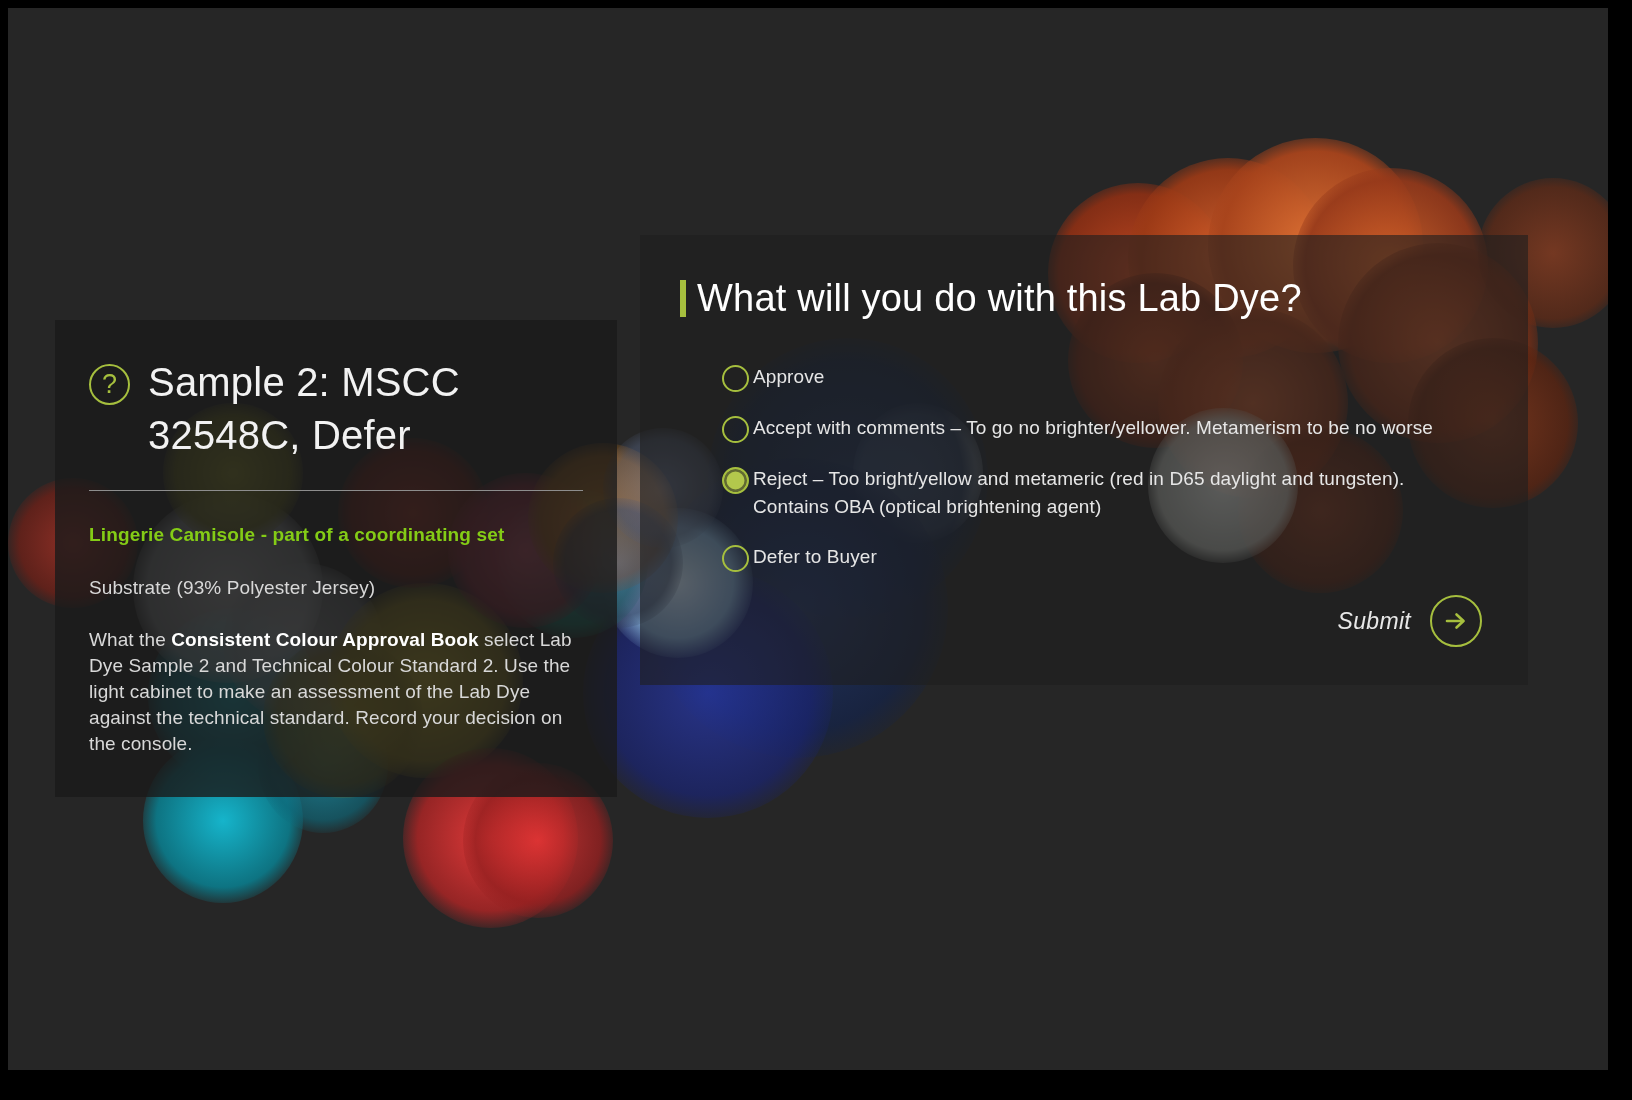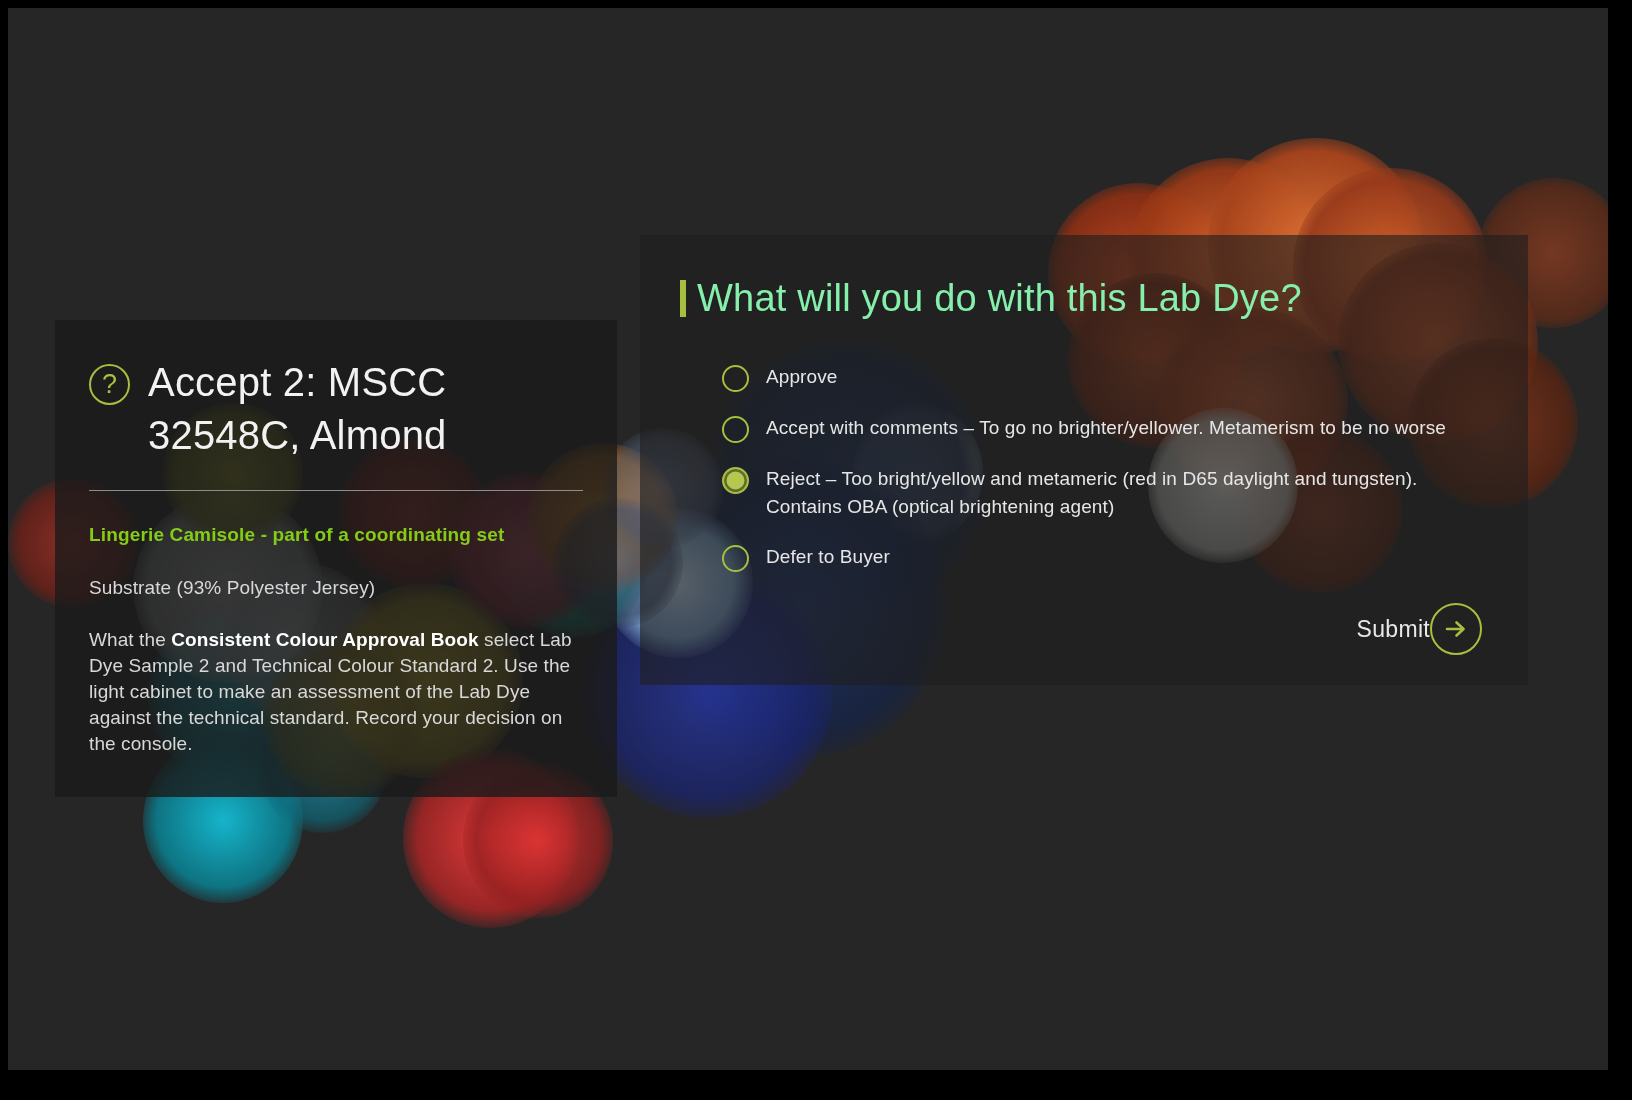--- a/index.html
+++ b/index.html
@@ -156,39 +156,39 @@
     background: rgba(30,30,30,0.62);
     z-index: 30;
     padding: 38px 40px 0 40px;
   }
   .quiz-title {
     display: flex;
     align-items: center;
     gap: 11px;
     font-size: 38px;
     font-weight: 300;
-    color: #86efac;
+    color: #ffffff;
     line-height: 50px;
     letter-spacing: 0.2px;
   }
   .title-bar {
     width: 6px;
     height: 37px;
     background: #a6bf3e;
     flex: 0 0 auto;
   }
 
   .options {
     margin-top: 40px;
     padding-left: 42px;
   }
   .option {
     display: flex;
     align-items: flex-start;
-    gap: 17px;
+    gap: 4px;
     margin-bottom: 22px;
     cursor: pointer;
   }
   .option:last-child { margin-bottom: 0; }
   .radio {
     flex: 0 0 auto;
     width: 27px; height: 27px;
     border: 2px solid #a6bf3e;
     border-radius: 50%;
     margin-top: 2px;
@@ -204,24 +204,26 @@
     line-height: 28px;
     color: #e6e6e6;
     letter-spacing: 0.1px;
     max-width: 700px;
   }
 
   
   .submit-row {
     position: absolute;
     right: 46px;
-    bottom: 30px;
+    bottom: 38px;
     display: flex;
     align-items: center;
+    gap: 19px;
     cursor: pointer;
+    font-style: italic;
   }
   .submit-label {
     font-size: 23px;
     font-weight: 300;
     color: #e8e8e8;
     letter-spacing: 0.3px;
   }
   .submit-circle {
     width: 52px; height: 52px;
     border: 2.5px solid #a6bf3e;
@@ -278,21 +280,21 @@
       <div class="bk" style="left:395px;top:740px;width:175px;height:180px;background:radial-gradient(circle,#f03b3b 0%,#a02525 58%,rgba(90,22,22,0) 76%);opacity:.92;"></div>
       <div class="bk" style="left:455px;top:755px;width:150px;height:155px;background:radial-gradient(circle,#e63535 0%,#962020 58%,rgba(80,20,20,0) 76%);opacity:.8;"></div>
       <div class="bk" style="left:545px;top:490px;width:130px;height:130px;background:radial-gradient(circle,#4a5f8f 0%,#2f3d5c 58%,rgba(30,38,58,0) 76%);opacity:.6;"></div>
       <div class="bk" style="left:595px;top:420px;width:120px;height:120px;background:radial-gradient(circle,#7f8fb8 0%,#515d78 58%,rgba(48,56,74,0) 76%);opacity:.5;"></div>
     </div>
 
 
     <div class="info-card">
       <div class="info-head">
         <div class="q-icon">?</div>
-        <div class="info-title">Accept 2: MSCC 32548C, Almond</div>
+        <div class="info-title">Sample 2: MSCC 32548C, Defer</div>
       </div>
       <div class="rule"></div>
       <div class="info-body">
         <div class="lead">Lingerie Camisole - part of a coordinating set</div>
         <div class="para">Substrate (93% Polyester Jersey)</div>
         <div class="para"><span>What the </span><b>Consistent Colour Approval Book</b><span> select Lab Dye Sample 2 and Technical Colour Standard 2. Use the light cabinet to make an assessment of the Lab Dye against the technical standard. Record your decision on the console.</span></div>
       </div>
     </div>
 
     <div class="quiz-panel">

